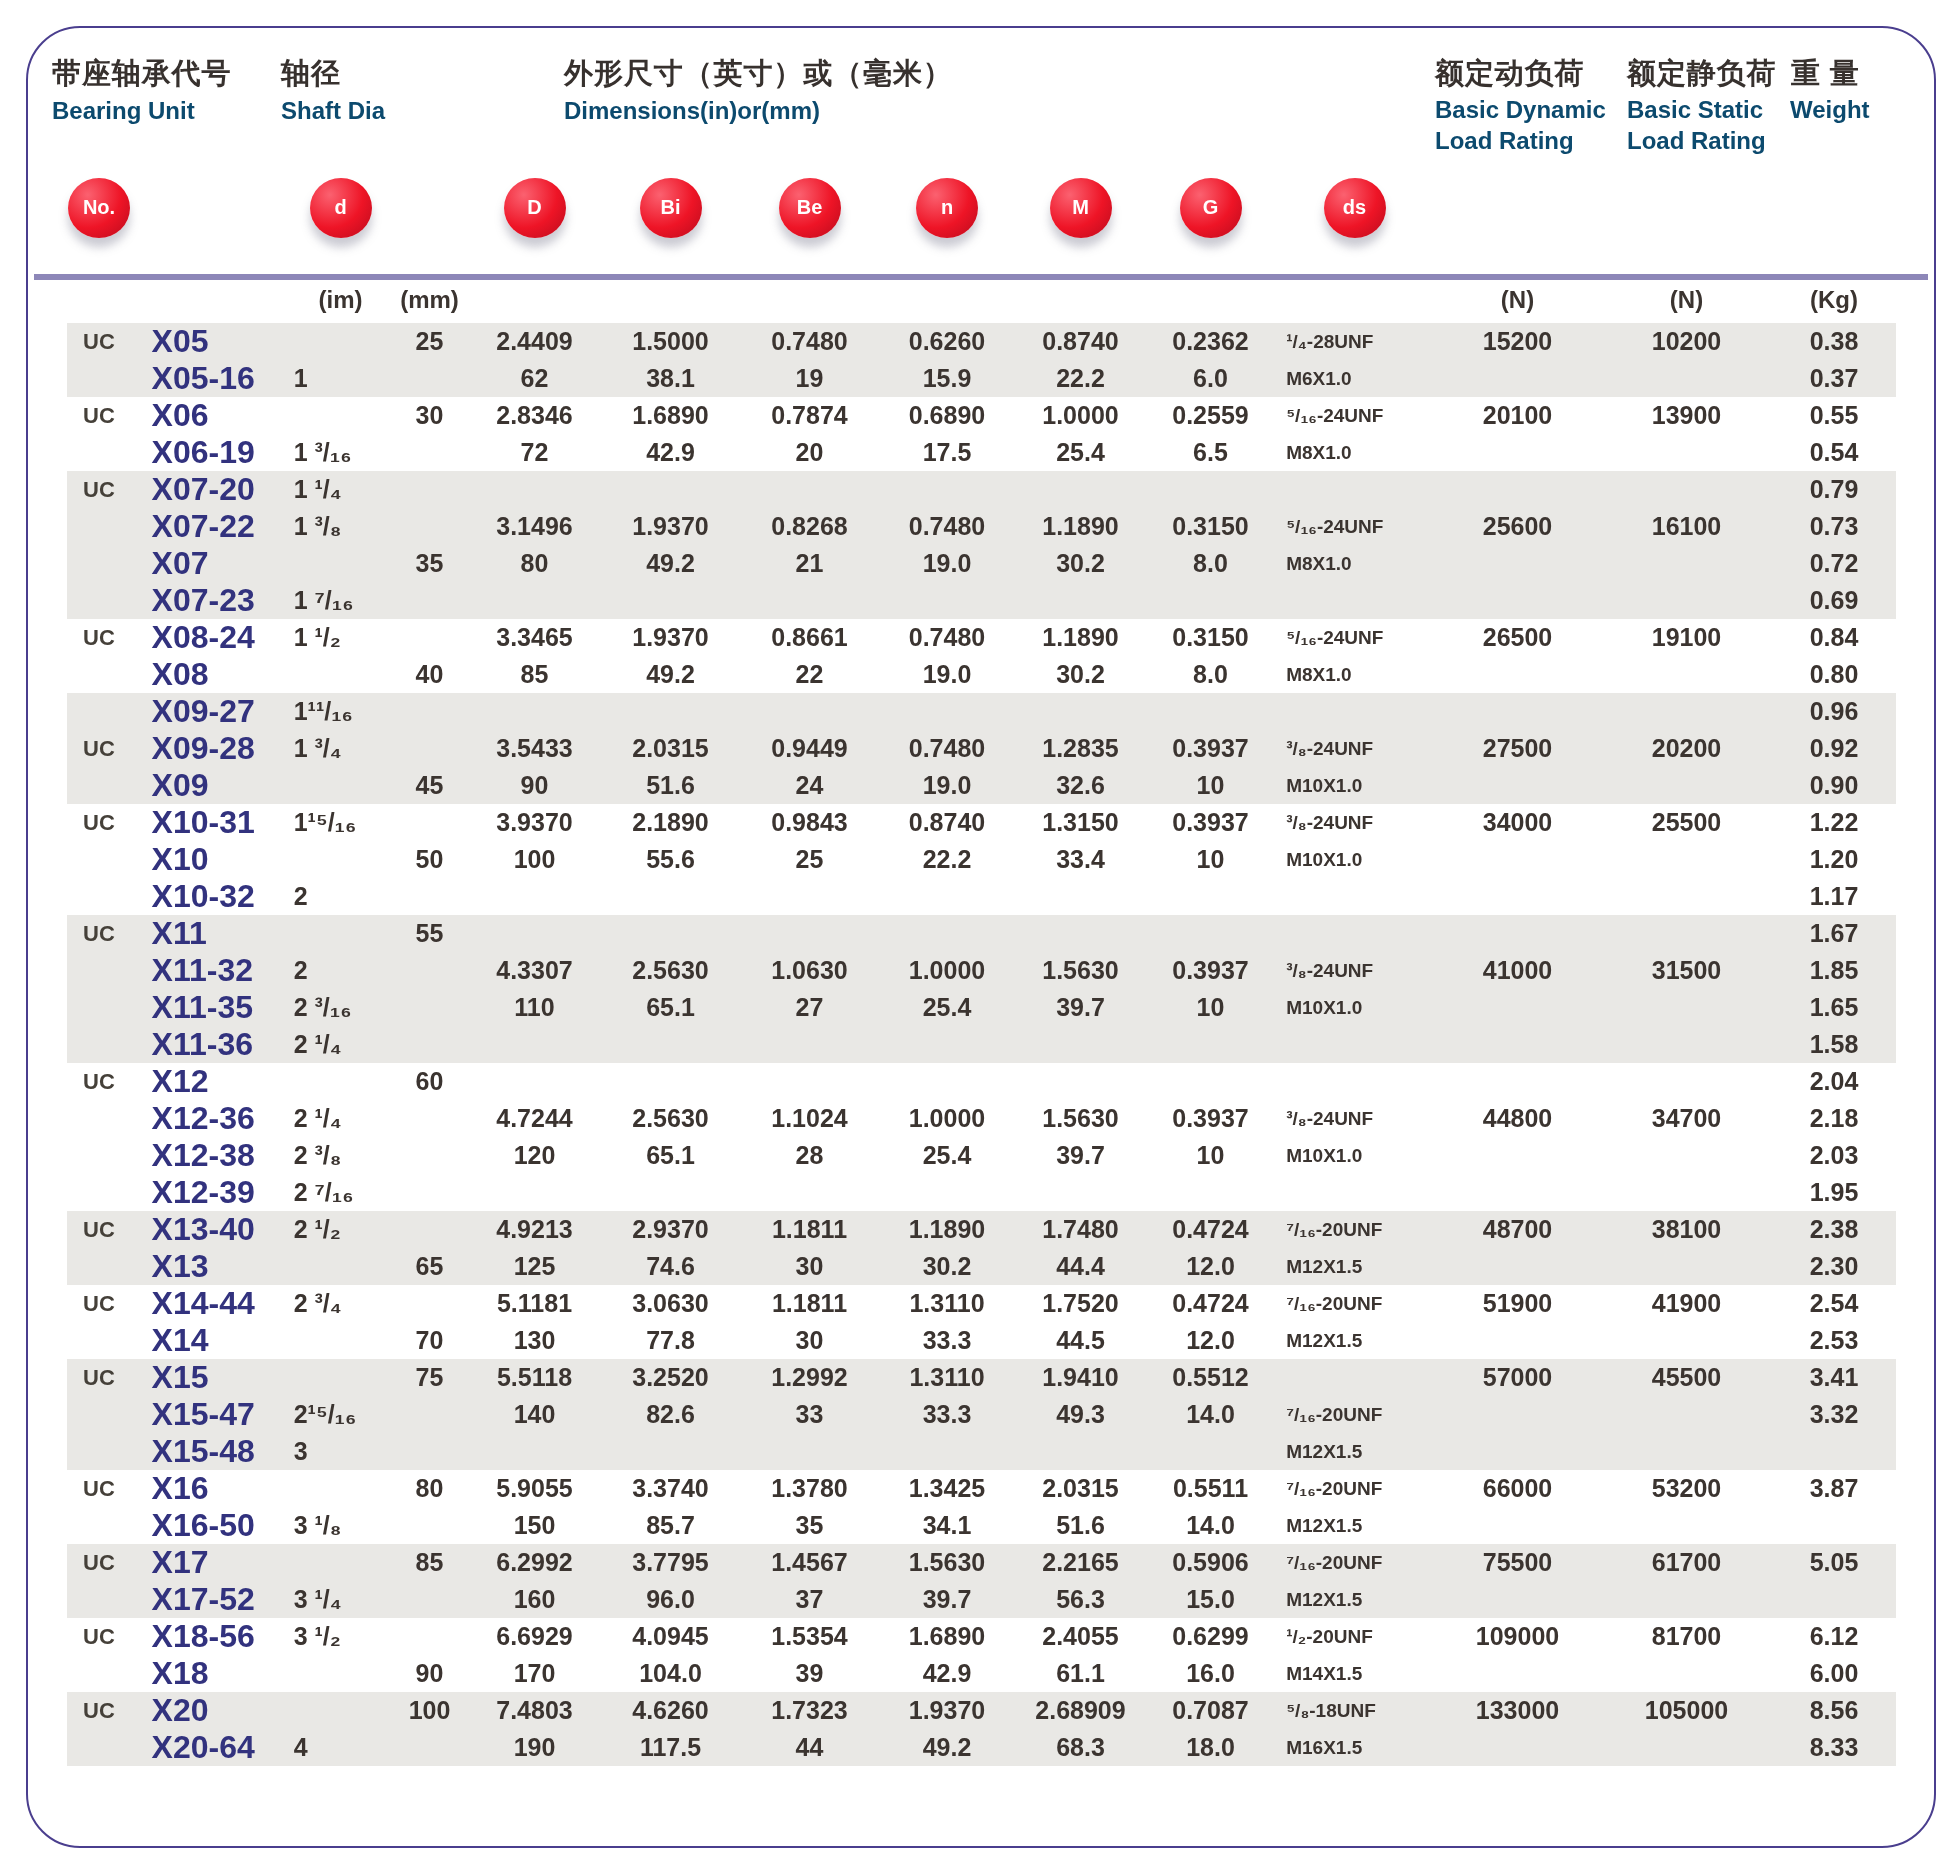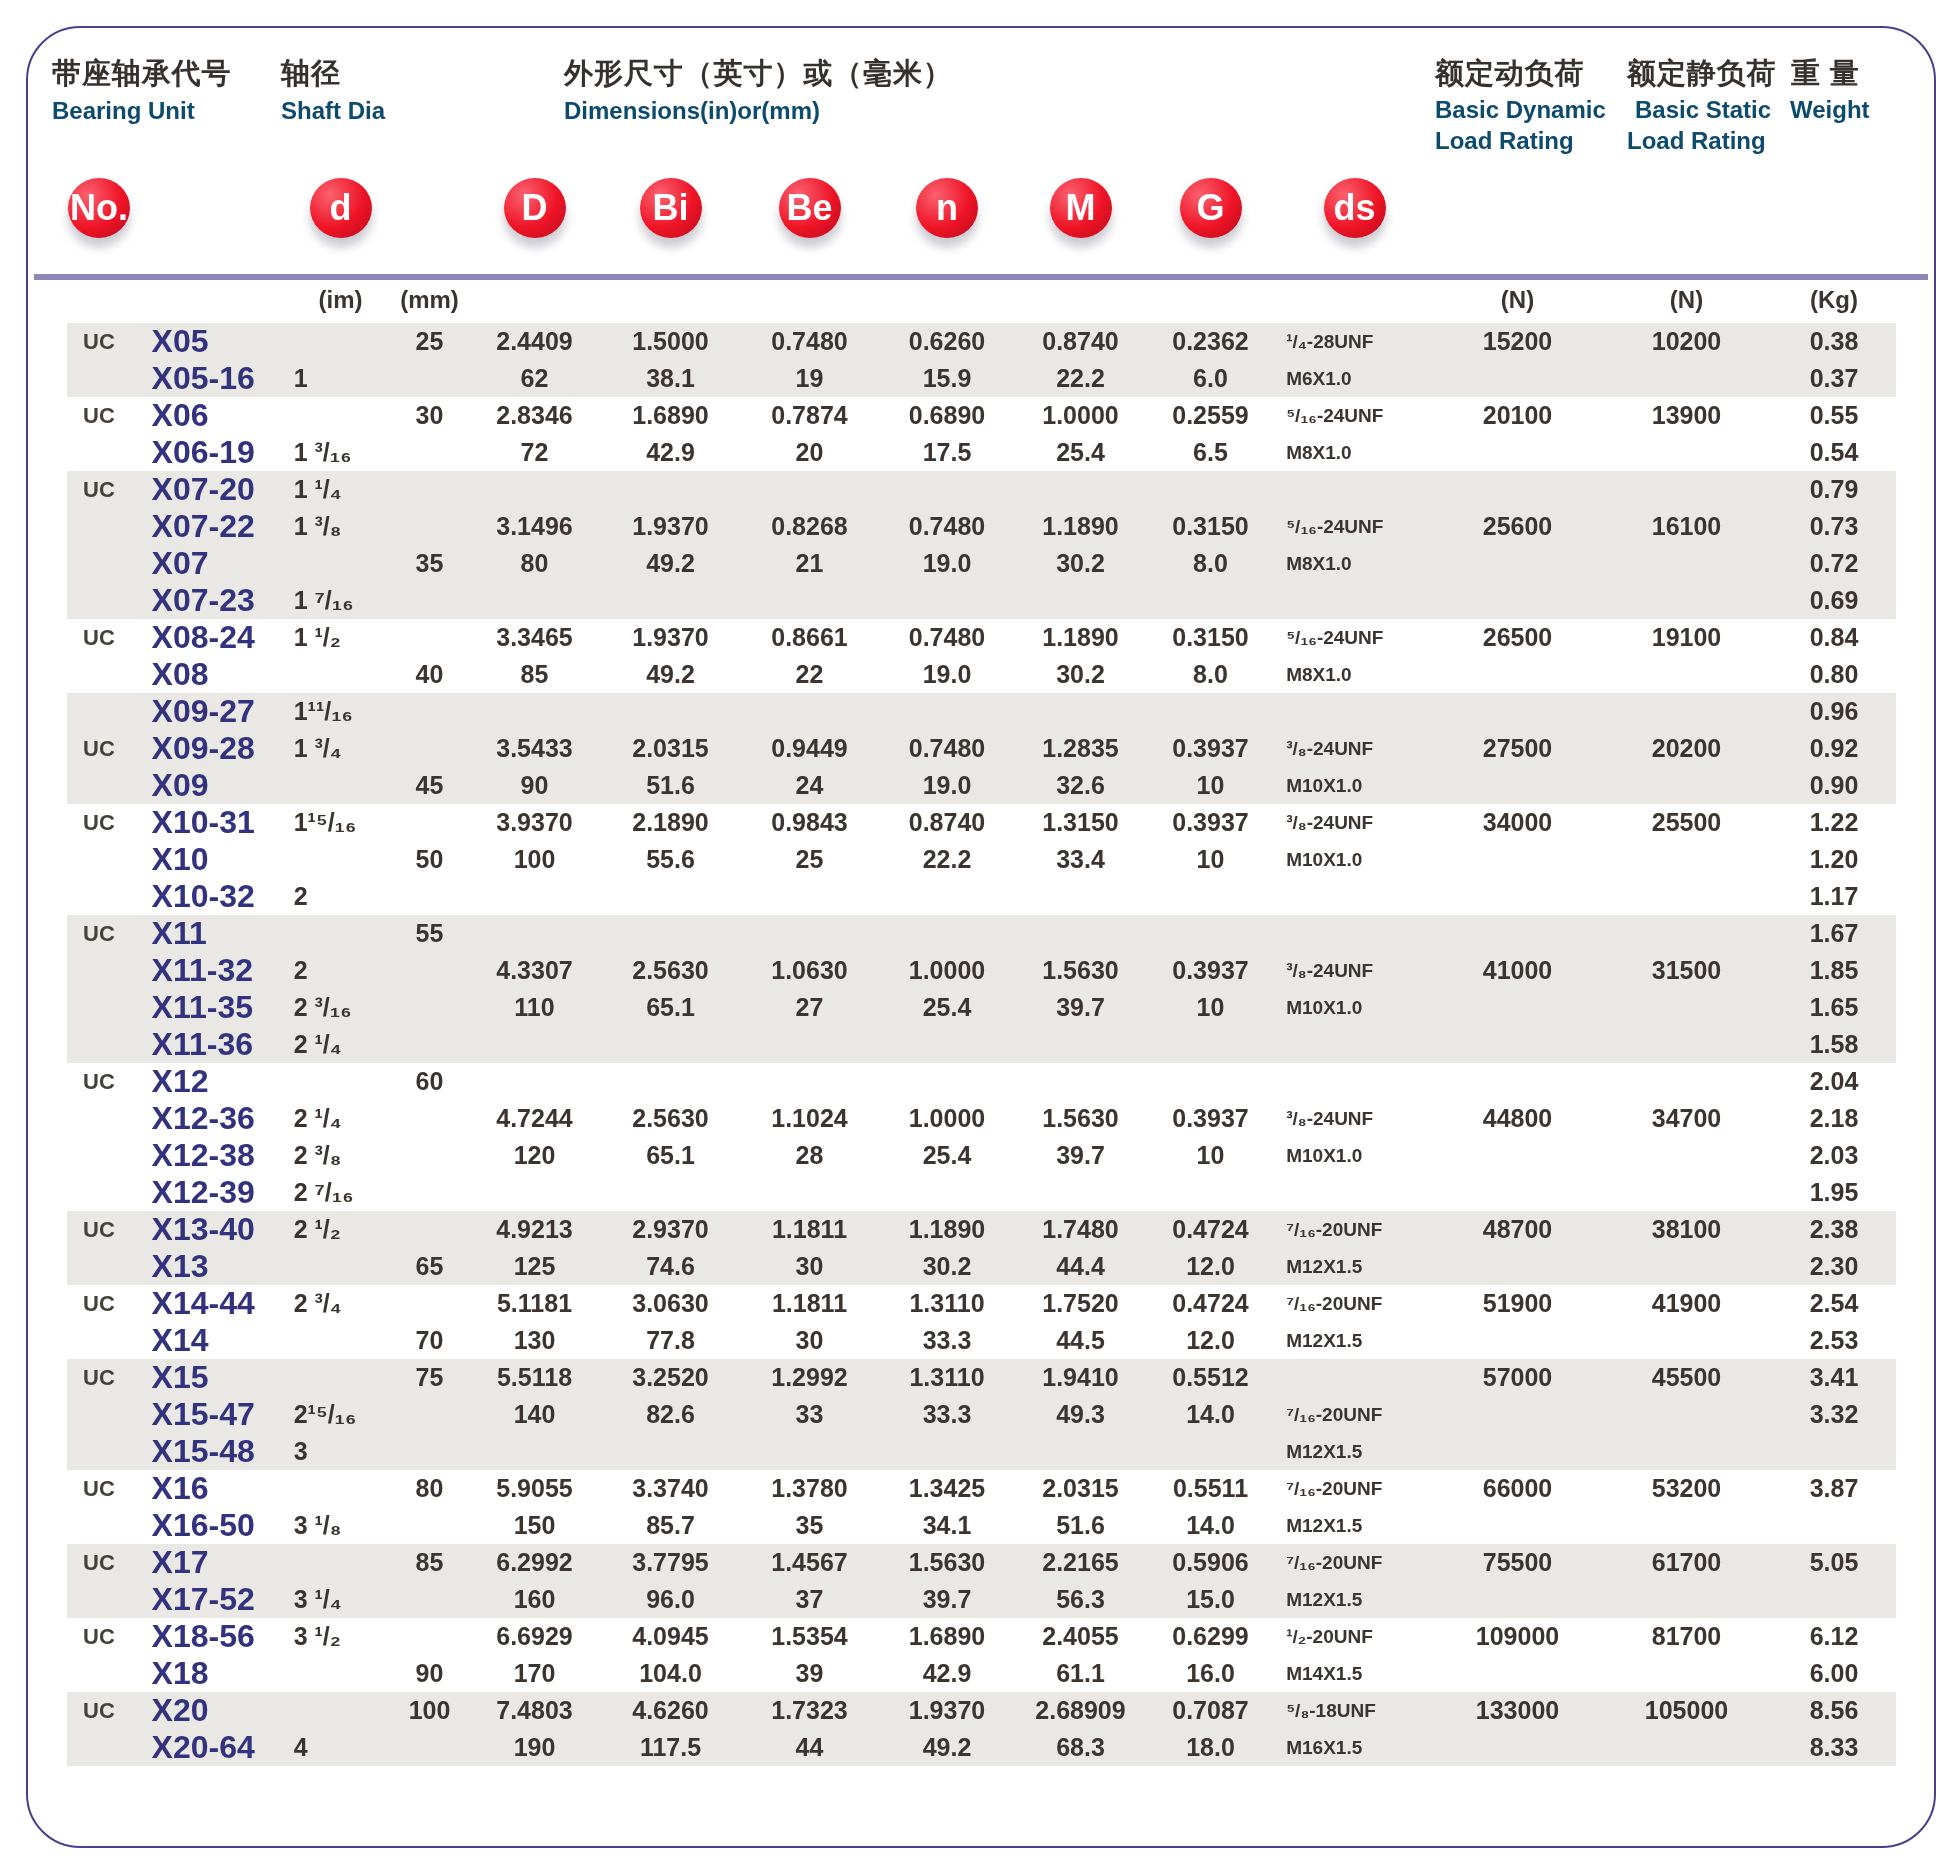--- a/index.html
+++ b/index.html
@@ -27,21 +27,21 @@
   thead tr.subhead td{height:47px;font-size:24px;font-weight:600;color:#3b3430;}
   tbody td:nth-child(1){font-size:22px;font-weight:700;color:#454039;}
   tbody td:nth-child(2){text-align:left;padding-left:20.6px;font-size:32px;font-weight:700;color:#32327e;}
   tbody td:nth-child(3){text-align:left;padding-left:3.7px;}
   tbody td:nth-child(11){text-align:left;padding-left:11.2px;font-size:19px;}
   tr.shaded td{background:#e9e8e5;}
   .badge{
     display:inline-flex;align-items:center;justify-content:center;
     width:62px;height:60px;border-radius:50%;
     background:radial-gradient(circle at 32% 28%, #fb6170 0%, #ee1426 55%, #b80b1d 100%);
-    color:#fff;font-size:36px;font-weight:700;
+    color:#fff;font-size:20px;font-weight:700;
     box-shadow:0 9.4px 9.4px rgba(130,130,150,0.42);
   }
 </style>
 </head>
 <body>
 
 <div class="frame"></div>
 
 <div class="hdr-zh" style="left:52px;top:54px;">带座轴承代号</div>
 <div class="hdr-en" style="left:52px;top:97px;">Bearing Unit</div>
@@ -50,21 +50,21 @@
 <div class="hdr-en" style="left:281px;top:97px;">Shaft Dia</div>
 
 <div class="hdr-zh" style="left:564px;top:54px;">外形尺寸（英寸）或（毫米）</div>
 <div class="hdr-en" style="left:564px;top:97px;">Dimensions(in)or(mm)</div>
 
 <div class="hdr-zh" style="left:1435px;top:54px;">额定动负荷</div>
 <div class="hdr-en" style="left:1435px;top:96px;">Basic Dynamic</div>
 <div class="hdr-en" style="left:1435px;top:127px;">Load Rating</div>
 
 <div class="hdr-zh" style="left:1627px;top:54px;">额定静负荷</div>
-<div class="hdr-en" style="left:1627px;top:96px;margin-left:8px;">Basic Static</div>
+<div class="hdr-en" style="left:1627px;top:96px;">Basic Static</div>
 <div class="hdr-en" style="left:1627px;top:127px;">Load Rating</div>
 
 <div class="hdr-zh" style="left:1791px;top:54px;">重 量</div>
 <div class="hdr-en" style="left:1790px;top:96px;">Weight</div>
 
 <div class="rule"></div>
 
 <table id="spec-table">
   <colgroup>
     <col style="width:64px">

